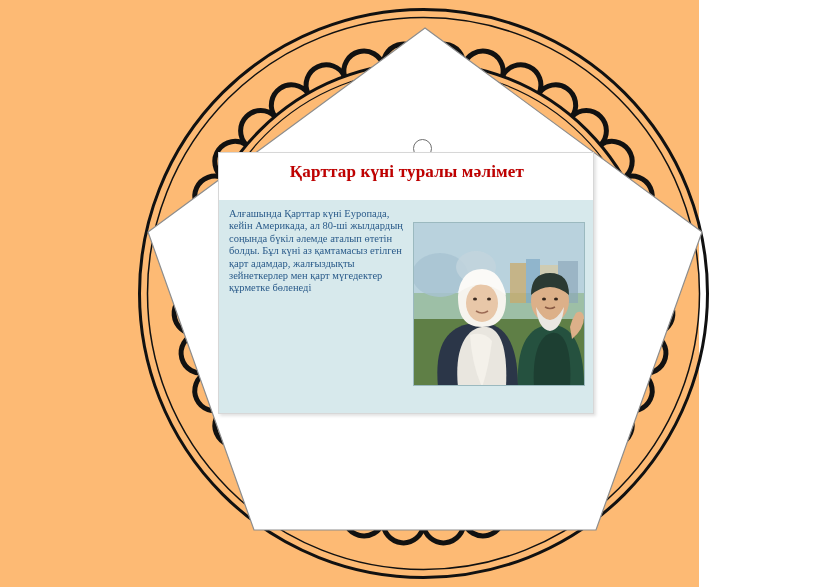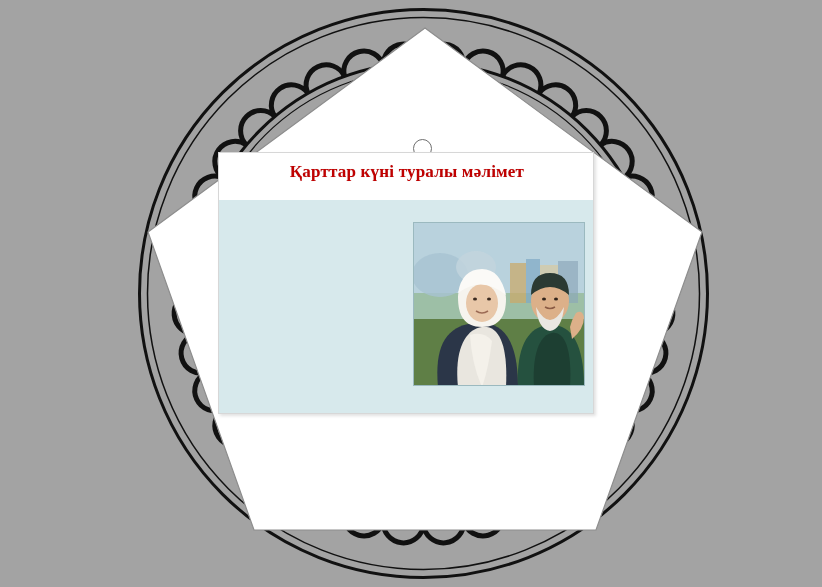--- a/index.html
+++ b/index.html
@@ -7,23 +7,23 @@
     margin: 0;
     padding: 0;
     width: 822px;
     height: 587px;
     background: #ffffff;
     font-family: "Liberation Serif", serif;
     overflow: hidden;
   }
   #stage {
     position: relative;
-    width: 822px;
+    width: 699px;
     height: 587px;
-    background: #a3a3a3;
+    background: #fdba74;
   }
   
   .ornament-wrap {
     position: absolute;
     left: 137px;
     top: 7px;
     width: 573px;
     height: 573px;
   }
   .ornament-svg { display: block; width: 573px; height: 573px; }
@@ -273,20 +273,21 @@
       <polygon points="285,18 562,222 456,520 114,520 8,222" fill="#ffffff" stroke="#8d8d8d" stroke-width="1.2"></polygon>
     </svg>
   </div>
   <div class="notch"></div>
 
   <div class="slide-card">
     <div class="slide-title">Қарттар күні туралы мәлімет</div>
 
     <div class="slide-body">
       <div class="text-col">
+        <p>Алғашында Қарттар күні Еуропада, кейін Америкада, ал 80-ші жылдардың соңында бүкіл әлемде аталып өтетін болды. Бұл күні аз қамтамасыз етілген қарт адамдар, жалғыздықты зейнеткерлер мен қарт мүгедектер  құрметке бөленеді</p>
       </div>
 
       <div class="photo-frame">
         <svg class="photo-svg" viewBox="0 0 172 164" xmlns="http://www.w3.org/2000/svg" aria-hidden="true">
 
           <rect x="0" y="0" width="172" height="78" fill="#b9d2dd"></rect>
           <rect x="0" y="70" width="172" height="30" fill="#9dbfa6"></rect>
           <rect x="0" y="96" width="172" height="68" fill="#5f7f46"></rect>
 
           <rect x="96" y="40" width="16" height="40" fill="#c9a96b" opacity="0.75"></rect>

